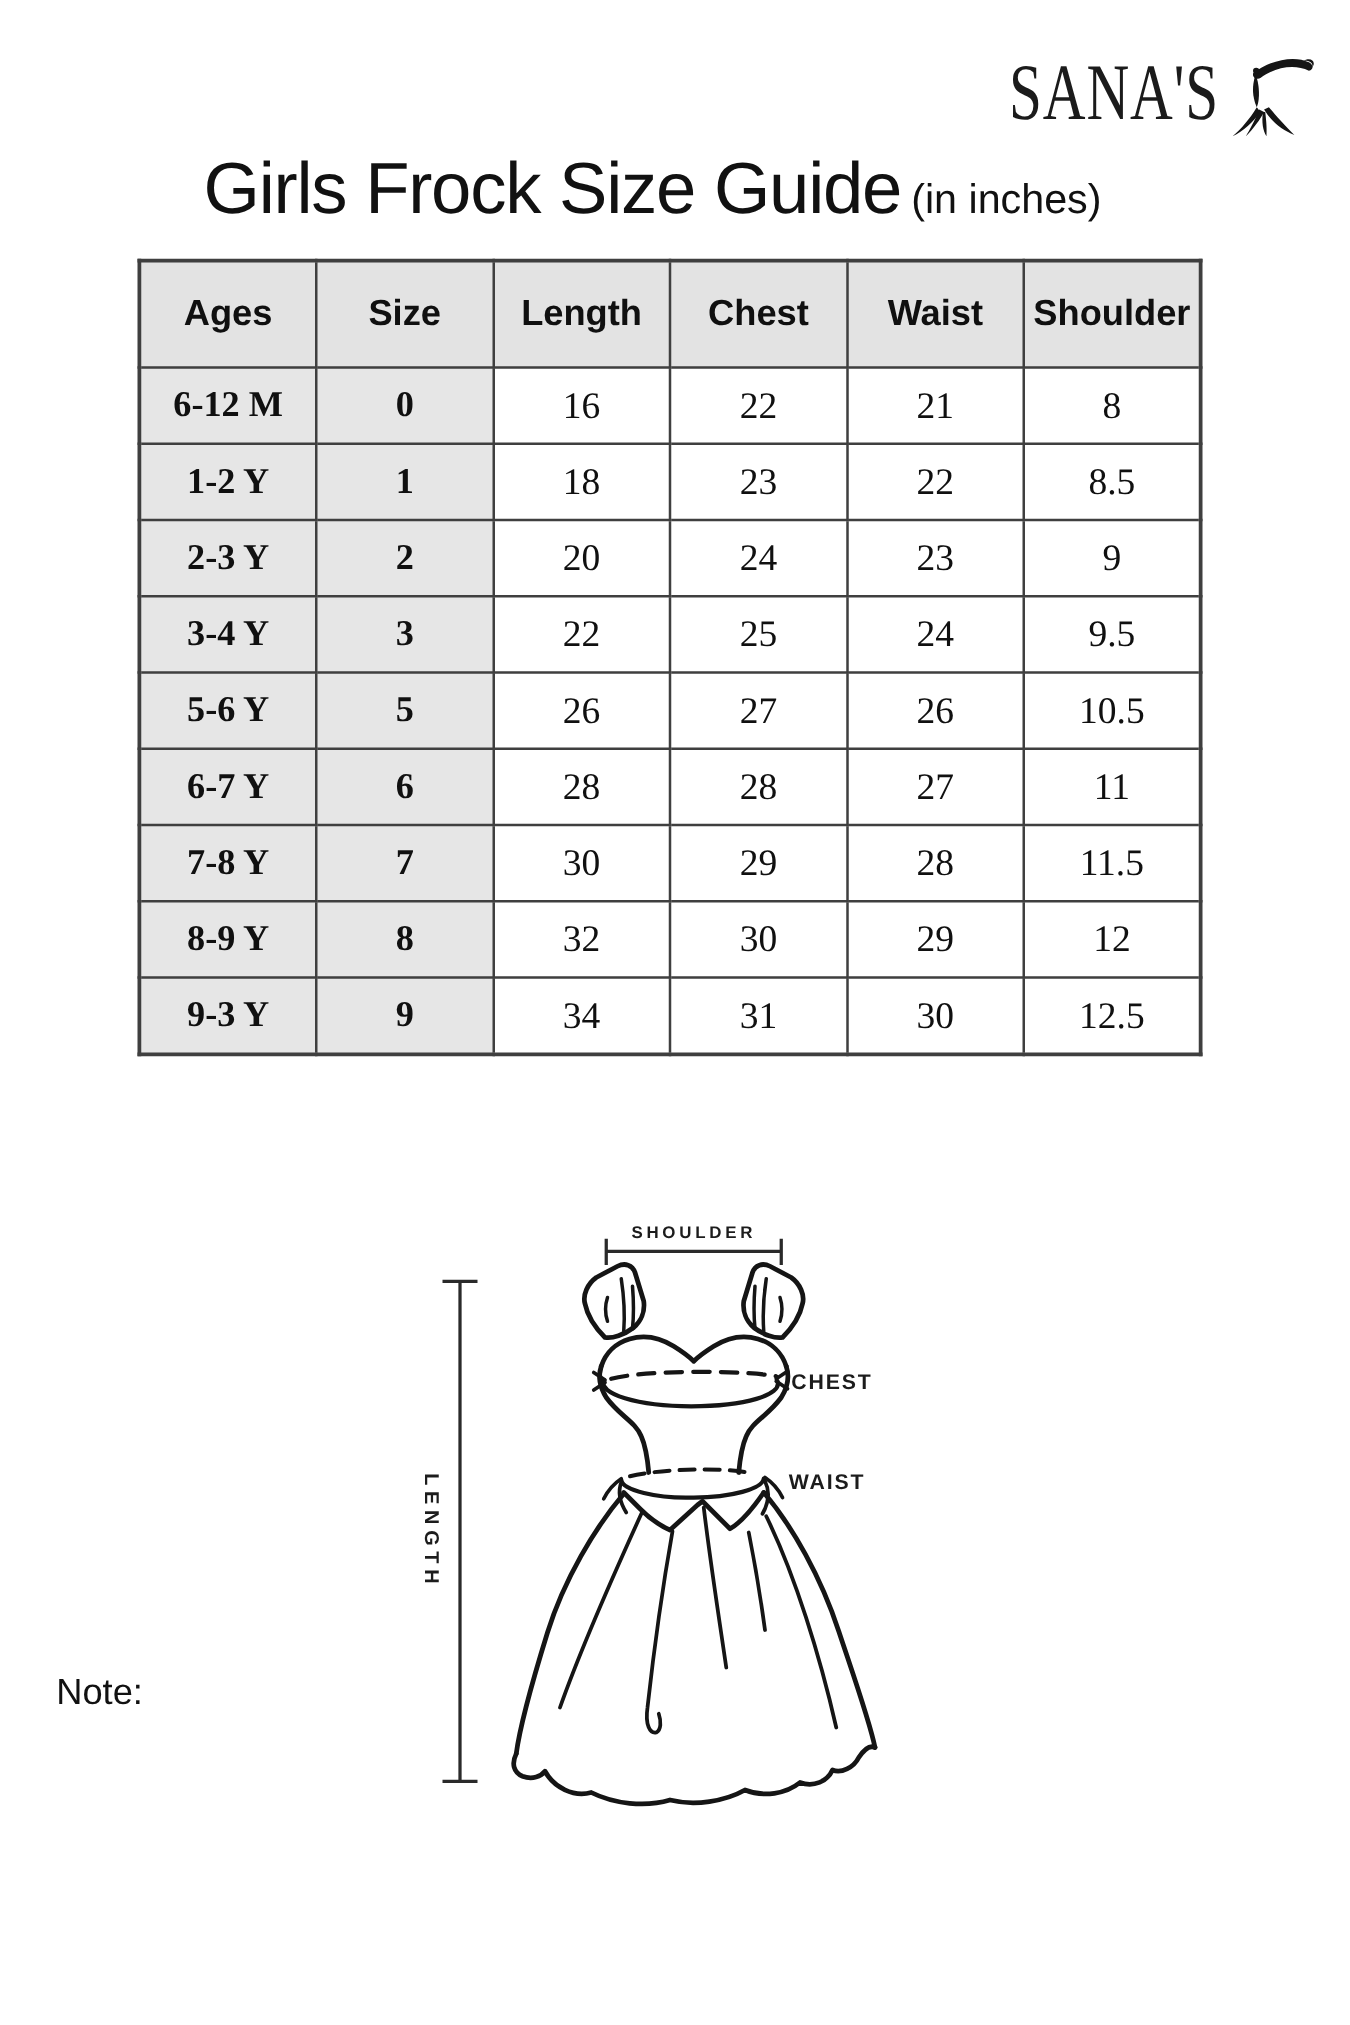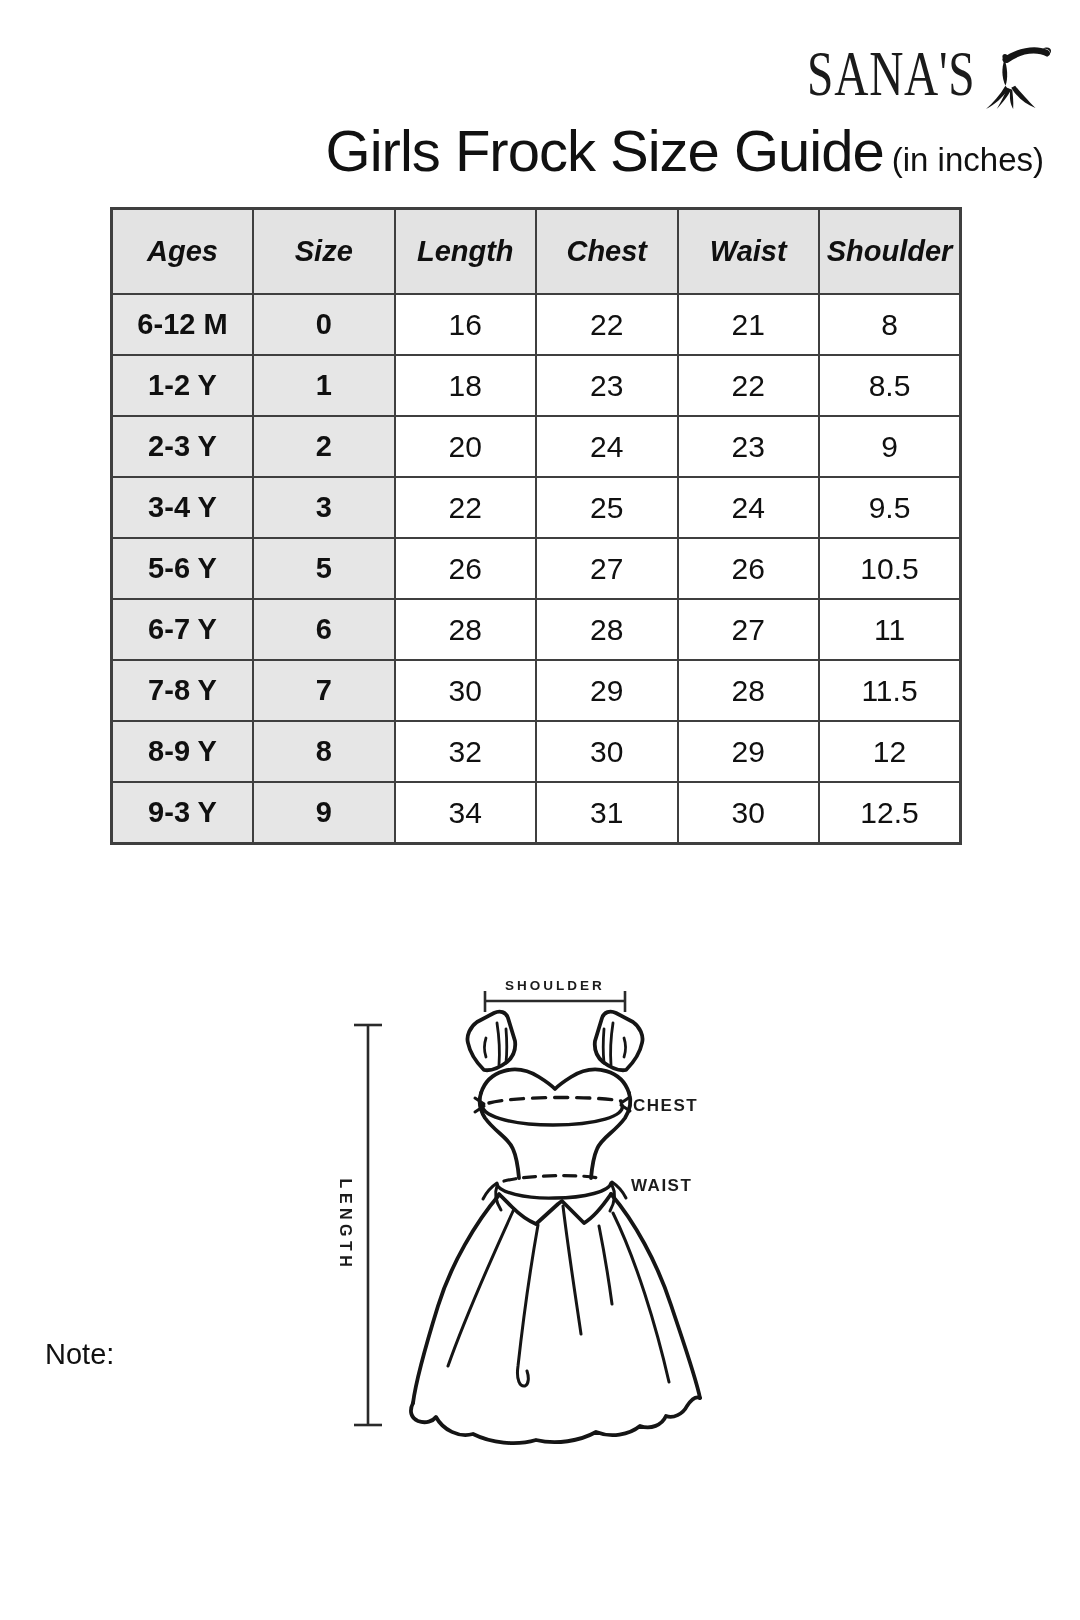--- a/index.html
+++ b/index.html
@@ -18,40 +18,40 @@
   .logo-text{
     position:absolute;top:42px;right:105px;
     font-family:"Liberation Serif", serif;
     font-size:64px;line-height:1;letter-spacing:1px;color:#1b1b1b;
     transform:scaleX(0.74);transform-origin:right center;
     white-space:nowrap;
   }
   .logo-icon{position:absolute;left:985px;top:45px;}
   
   .title{
-    position:absolute;top:118px;left:0;width:1044px;text-align:right;
+    position:absolute;top:118px;left:0;width:1044px;text-align:center;
     font-size:58px;line-height:1.15;font-weight:500;color:#111;
     letter-spacing:-1px;white-space:nowrap;
   }
   .title .suffix{font-size:33px;font-weight:400;letter-spacing:0;margin-left:8px;}
   
   table.size-table{
     position:absolute;left:110px;top:207px;width:852px;
     border-collapse:collapse;table-layout:fixed;
     border:3px solid var(--border);
   }
   .size-table th,.size-table td{
     border:2px solid var(--border);text-align:center;vertical-align:middle;
     padding:0;color:#101010;
   }
   .size-table th{
     height:83px;background:var(--header-bg);
-    font-style:italic;font-weight:bold;font-size:29px;text-align:center;
-  }
-  .size-table td{height:59px;font-size:30px;font-weight:400;background:#ffffff;}
+    font-weight:bold;font-size:29px;text-align:center;
+  }
+  .size-table td{height:59px;font-size:30px;font-weight:400;background:#ffffff;font-family:Liberation Serif, serif;}
   .size-table td.label-col{background:var(--label-bg);font-weight:bold;font-size:29px;}
   
   .diagram{position:absolute;left:300px;top:930px;}
   
   .notes{position:absolute;left:45px;top:1335px;font-size:29px;line-height:1.36;color:#111;}
 </style>
 </head>
 <body>
 
 <div class="logo-text">SANA'S</div>

